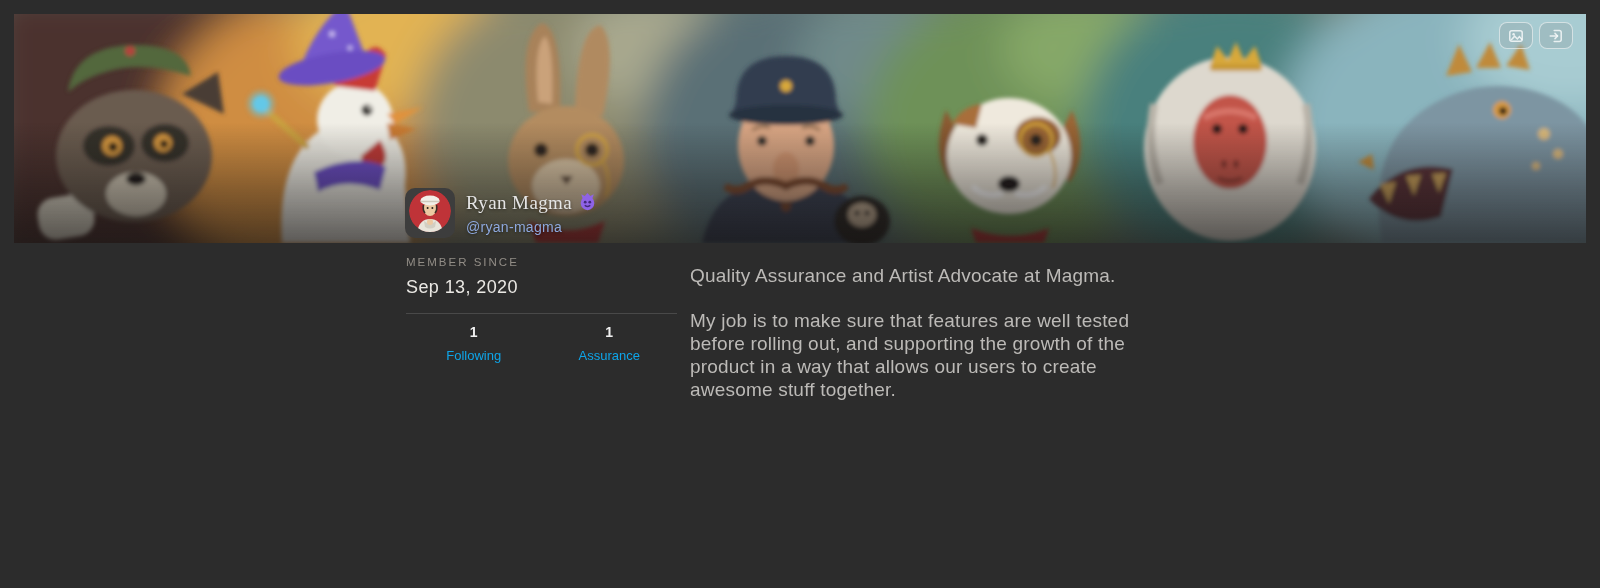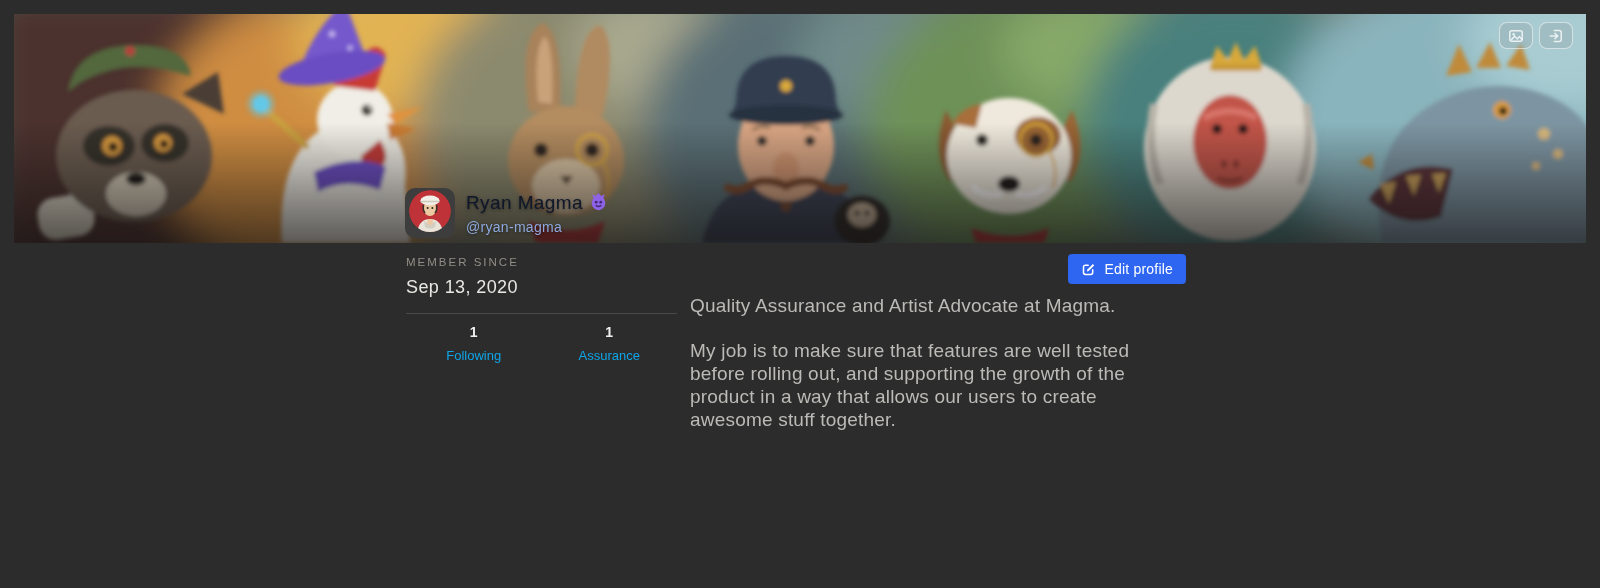--- a/index.html
+++ b/index.html
@@ -26,21 +26,21 @@
   }
   .ghost-btn svg{display:block;}
   
   .identity{position:absolute;left:391px;top:174px;display:flex;align-items:center;gap:11px;}
   .avatar-box{
     width:50px;height:50px;border-radius:10px;background:#3d3d3d;
     display:flex;align-items:center;justify-content:center;flex:0 0 auto;cursor:pointer;
   }
   .identity-text{display:flex;flex-direction:column;}
   .name-row{display:flex;align-items:center;gap:7px;}
-  .profile-name{color:#0f172a;font-size:19px;letter-spacing:0.4px;text-shadow:0 1px 3px rgba(0,0,0,0.5);}
+  .profile-name{color:#e5e5e5;font-size:19px;letter-spacing:0.4px;text-shadow:0 1px 3px rgba(0,0,0,0.5);font-family:Liberation Serif, serif;}
   .username{color:#8ea9de;font-size:14px;letter-spacing:0.3px;margin-top:4px;text-decoration:none;text-shadow:0 1px 3px rgba(0,0,0,0.5);}
   
   .left-col{position:absolute;left:406px;top:256px;width:271px;}
   .label-caps{font-size:11.5px;font-weight:normal;color:#928d86;letter-spacing:2px;}
   .member-value{margin-top:9px;font-size:18px;color:#eae8e4;letter-spacing:0.4px;}
   .divider{margin-top:15px;border-top:1px solid #494949;height:0;}
   .stats{display:flex;margin-top:10px;}
   .stat{flex:1;text-align:center;cursor:pointer;}
   .stat-value{font-size:14px;font-weight:bold;color:#f1f1f1;}
   .stat-label{margin-top:8px;font-size:13px;color:#0ea5e9;}
@@ -280,28 +280,17 @@
       <div class="stat-label">Following</div>
     </div>
     <div class="stat">
       <div class="stat-value">1</div>
       <div class="stat-label">Assurance</div>
     </div>
   </div>
 </div>
 
 <div class="right-col">
-  <div class="edit-row">
-    <button class="edit-btn">
-      <span>
-        <svg width="15" height="15" viewBox="0 0 15 15" fill="none" stroke="#ffffff" stroke-width="1.5" stroke-linecap="round">
-          <path d="M7.2 3.2H4.4c-1.2 0-1.9.7-1.9 1.9v5.4c0 1.2.7 1.9 1.9 1.9h5.4c1.2 0 1.9-.7 1.9-1.9V7.7"></path>
-          <path d="M11.9 2.1l1.3 1.3-5.5 5.5-1.9.6.6-1.9z" fill="#ffffff" stroke="none"></path>
-        </svg>
-      </span>
-      <span>Edit profile</span>
-    </button>
-  </div>
   <div class="about">
     <p>Quality Assurance and Artist Advocate at Magma.</p>
     <p>My job is to make sure that features are well tested before rolling out, and supporting the growth of the product in a way that allows our users to create awesome stuff together.</p>
   </div>
 </div>
 
 </body></html>

